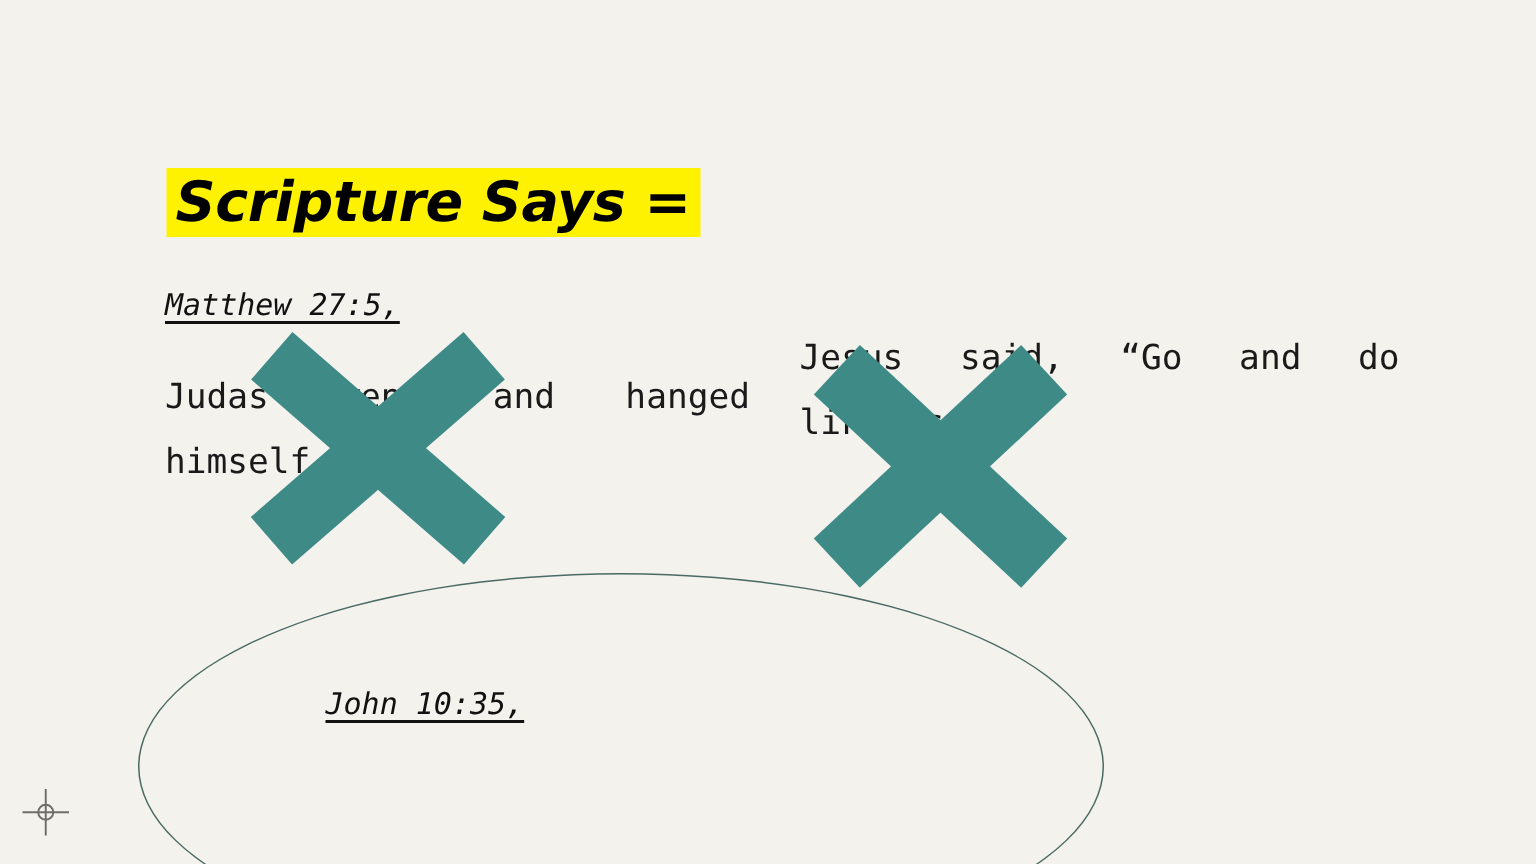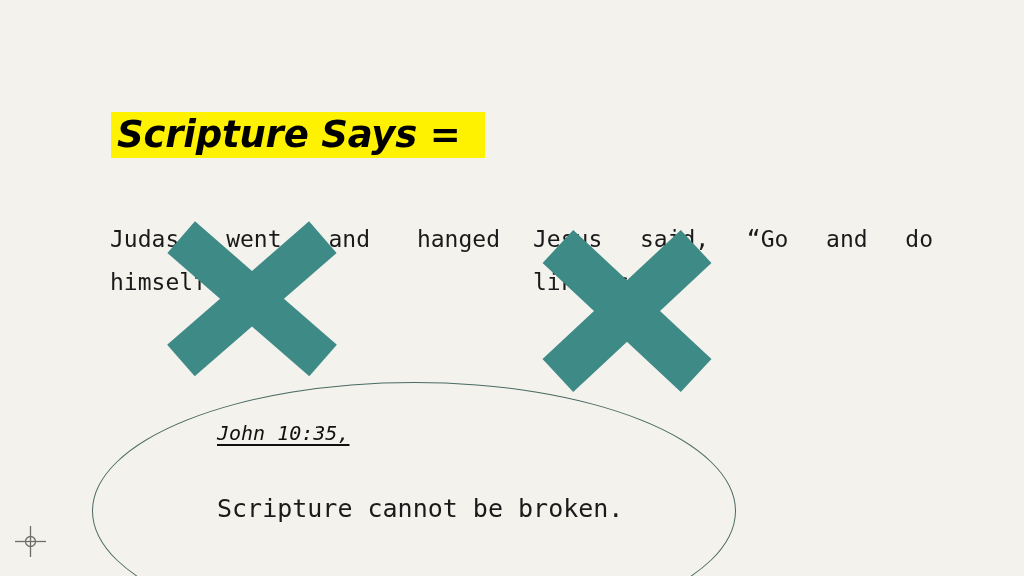--- a/index.html
+++ b/index.html
@@ -30,21 +30,21 @@
   }
   #title-text {
     display: inline-block;
     background: #FFF200;
     color: #000000;
     font-family: "DejaVu Sans", sans-serif;
     font-weight: bold;
     font-style: italic;
     font-size: 37px;
     line-height: 46px;
-    padding: 0px 24px 0px 6px;
+    padding: 0px 6px 0px 6px;
     letter-spacing: -0.2px;
     white-space: nowrap;
   }
 
   
   #ellipse-shape {
     position: absolute;
     left: 92px;
     top: 382px;
     width: 644px;
@@ -92,20 +92,21 @@
   #john-ref {
     font-family: "DejaVu Sans Mono", monospace;
     font-style: italic;
     font-size: 20px;
     line-height: 26px;
     color: #111111;
     text-decoration: underline;
     text-underline-offset: 4px;
     display: inline-block;
     white-space: nowrap;
+    margin-top: 36px;
   }
   #john-body {
     font-family: "DejaVu Sans Mono", monospace;
     font-size: 25px;
     line-height: 34px;
     color: #1A1A1A;
     margin-top: 46px;
     white-space: nowrap;
   }
 
@@ -152,30 +153,30 @@
 
 <div id="slide">
 
   <div id="ellipse-shape"></div>
 
   <div id="title-block">
     <span id="title-text">Scripture Says =</span>
   </div>
 
   <div class="verse-block" id="verse-matthew">
+    <span class="verse-ref">Matthew 27:5,</span>
     <div class="verse-body">Judas went and hanged himself.</div>
   </div>
 
   <div class="verse-block" id="verse-luke">
     <div class="verse-body">Jesus said, “Go and do likewise.”</div>
   </div>
 
   <div id="verse-john">
     <span id="john-ref">John 10:35,</span>
-    <div id="john-body">Scripture cannot be broken.</div>
   </div>
 
   <div class="x-mark" id="x-mark-matthew">
     <div class="bar bar-a"></div>
     <div class="bar bar-b"></div>
   </div>
 
   <div class="x-mark" id="x-mark-luke">
     <div class="bar bar-a"></div>
     <div class="bar bar-b"></div>

